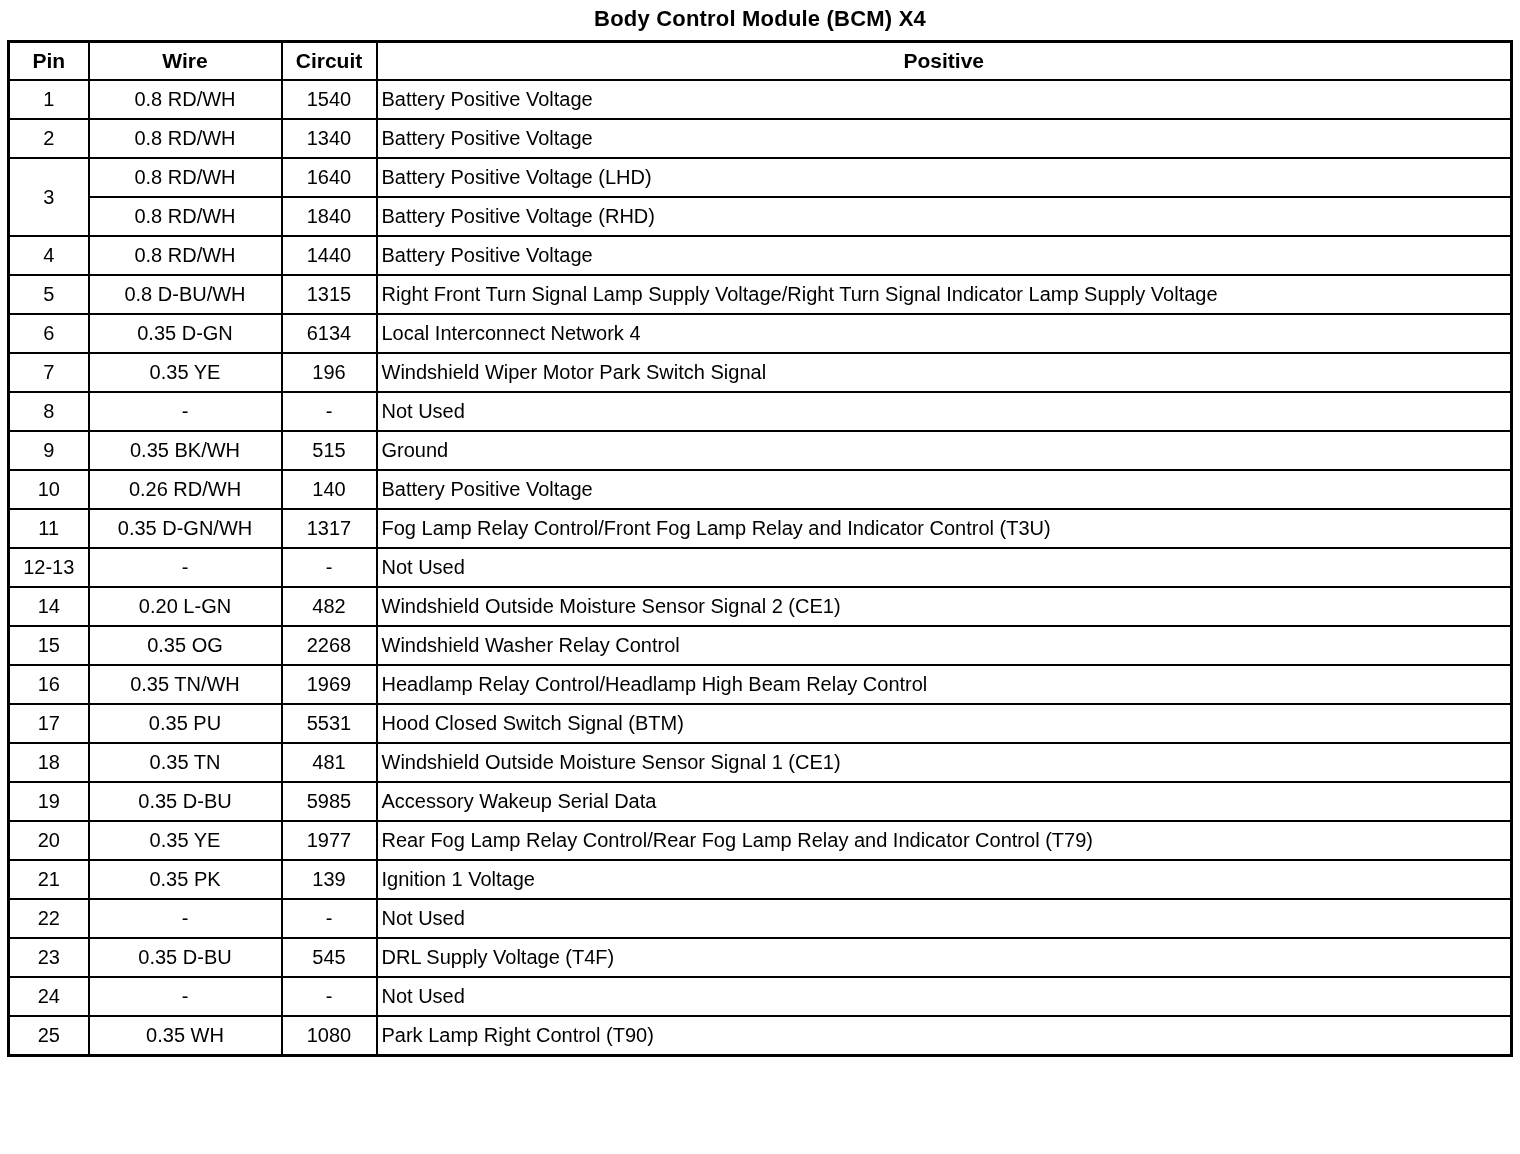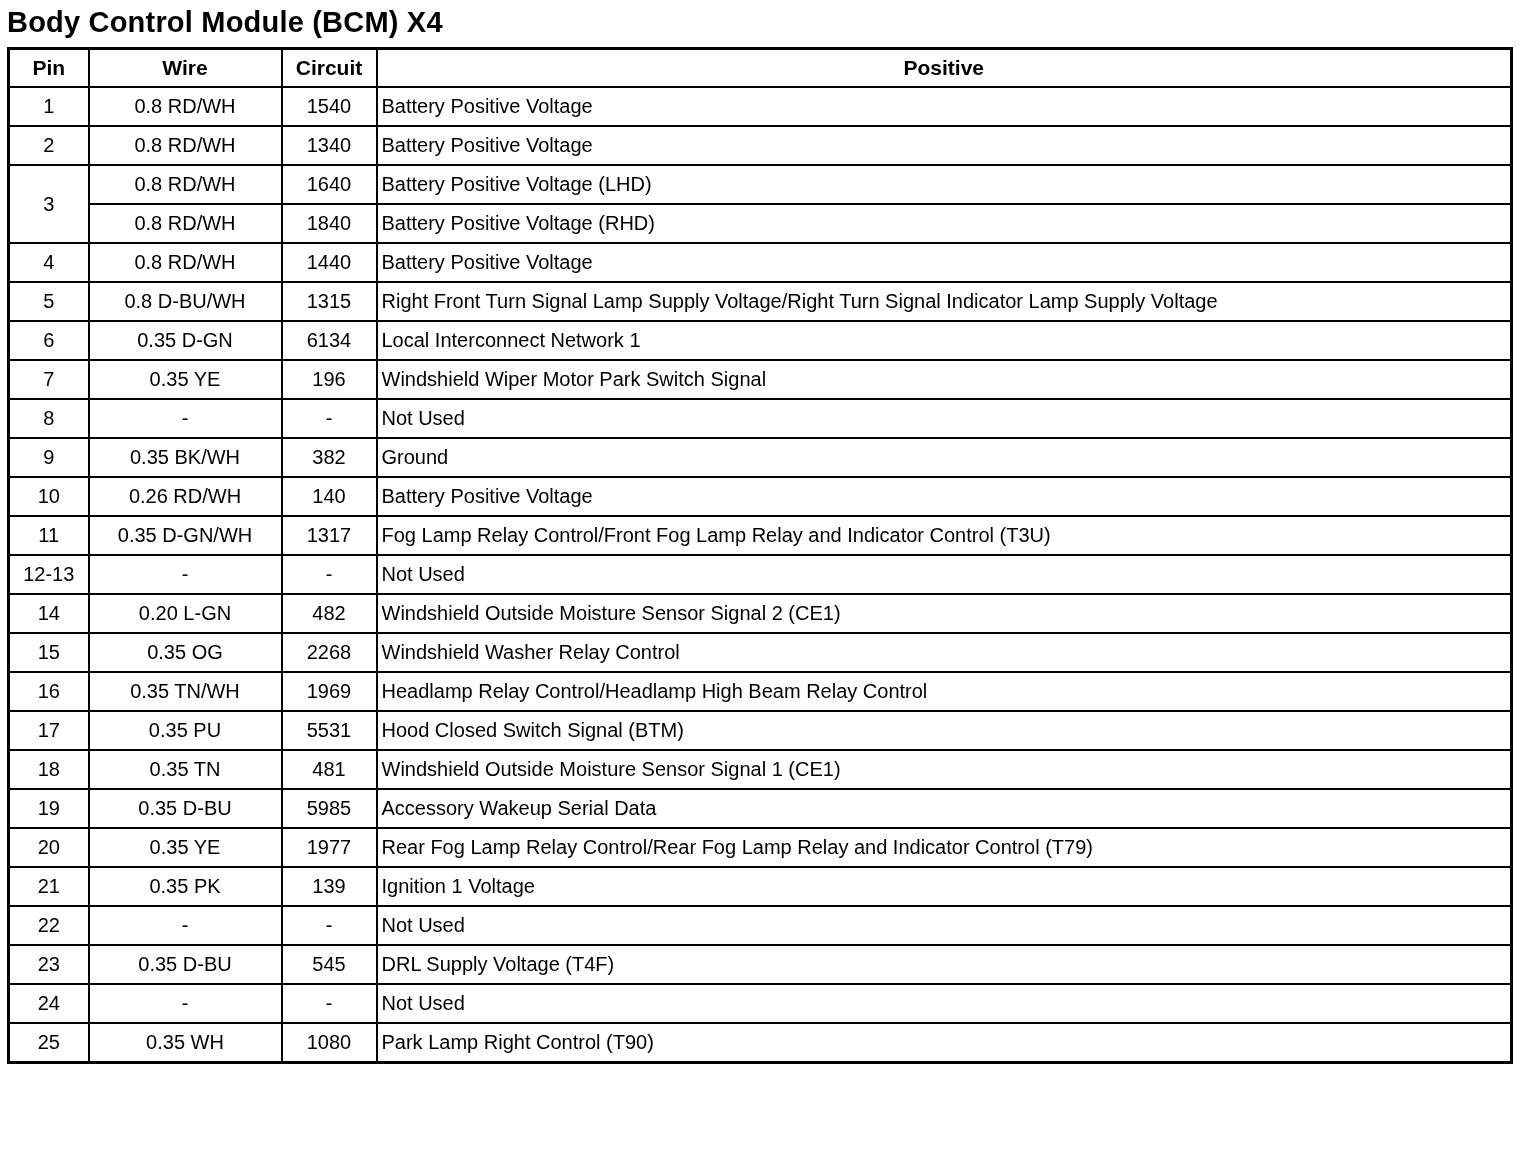--- a/index.html
+++ b/index.html
@@ -8,23 +8,23 @@
     padding: 0;
     background: #ffffff;
     font-family: "Liberation Sans", "DejaVu Sans", sans-serif;
     color: #000000;
   }
   .page {
     width: 1520px;
     padding: 4px 7px 6px 7px;
   }
   .doc-title {
-    text-align: left;
+    text-align: center;
     font-weight: bold;
-    font-size: 29px;
+    font-size: 22px;
     margin: 2px 0 8px 0;
     letter-spacing: 0.2px;
   }
   table.pinout {
     border-collapse: collapse;
     width: 100%;
     table-layout: fixed;
     border: 3px solid #000000;
   }
   table.pinout th,
@@ -110,38 +110,38 @@
         <tr>
           <td class="col-pin">5</td>
           <td class="col-wire">0.8 D-BU/WH</td>
           <td class="col-circuit">1315</td>
           <td class="col-function">Right Front Turn Signal Lamp Supply Voltage/Right Turn Signal Indicator Lamp Supply Voltage</td>
         </tr>
         <tr>
           <td class="col-pin">6</td>
           <td class="col-wire">0.35 D-GN</td>
           <td class="col-circuit">6134</td>
-          <td class="col-function">Local Interconnect Network 1</td>
+          <td class="col-function">Local Interconnect Network 4</td>
         </tr>
         <tr>
           <td class="col-pin">7</td>
           <td class="col-wire">0.35 YE</td>
           <td class="col-circuit">196</td>
           <td class="col-function">Windshield Wiper Motor Park Switch Signal</td>
         </tr>
         <tr>
           <td class="col-pin">8</td>
           <td class="col-wire">-</td>
           <td class="col-circuit">-</td>
           <td class="col-function">Not Used</td>
         </tr>
         <tr>
           <td class="col-pin">9</td>
           <td class="col-wire">0.35 BK/WH</td>
-          <td class="col-circuit">382</td>
+          <td class="col-circuit">515</td>
           <td class="col-function">Ground</td>
         </tr>
         <tr>
           <td class="col-pin">10</td>
           <td class="col-wire">0.26 RD/WH</td>
           <td class="col-circuit">140</td>
           <td class="col-function">Battery Positive Voltage</td>
         </tr>
         <tr>
           <td class="col-pin">11</td>

